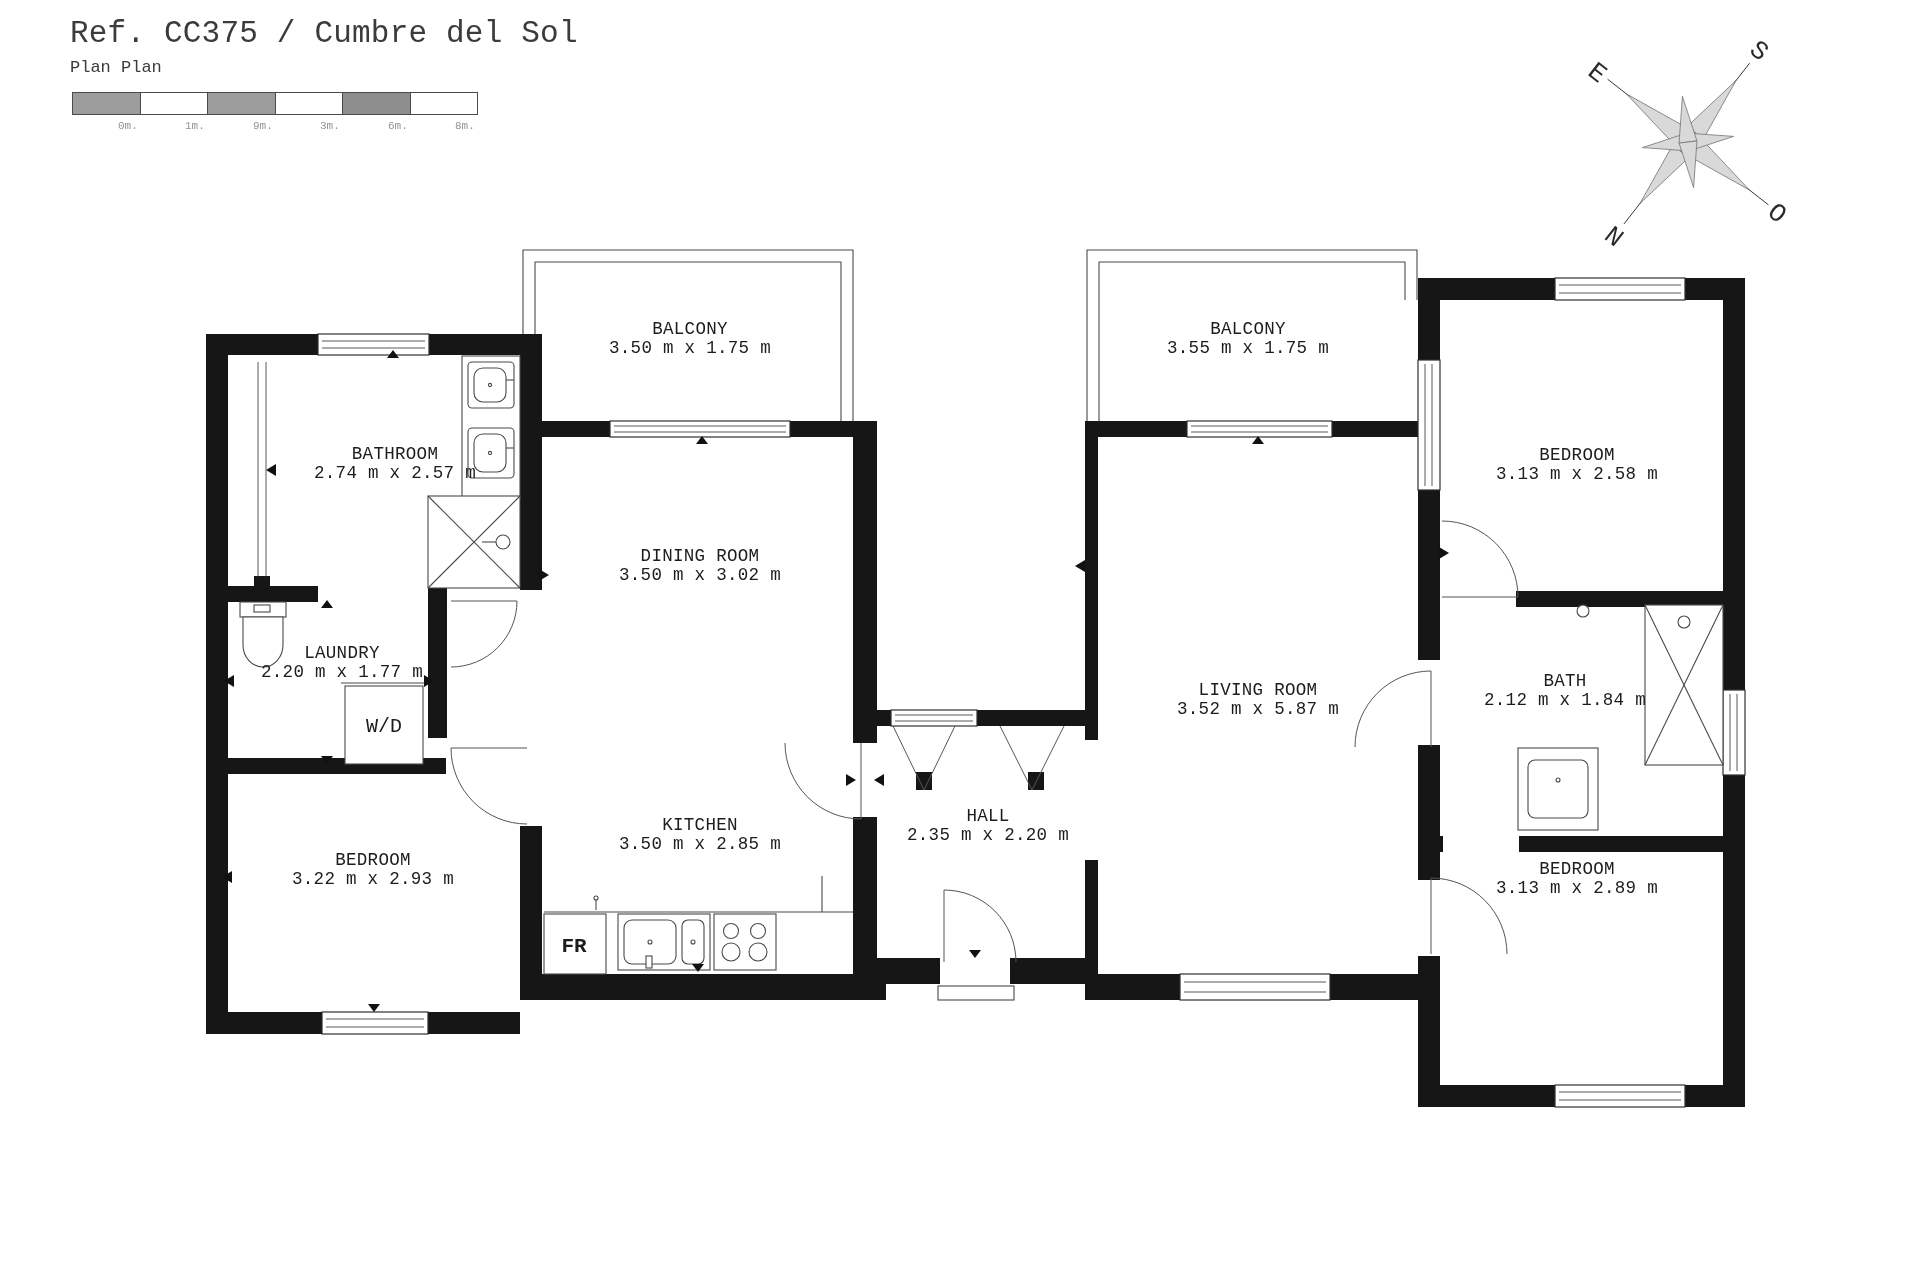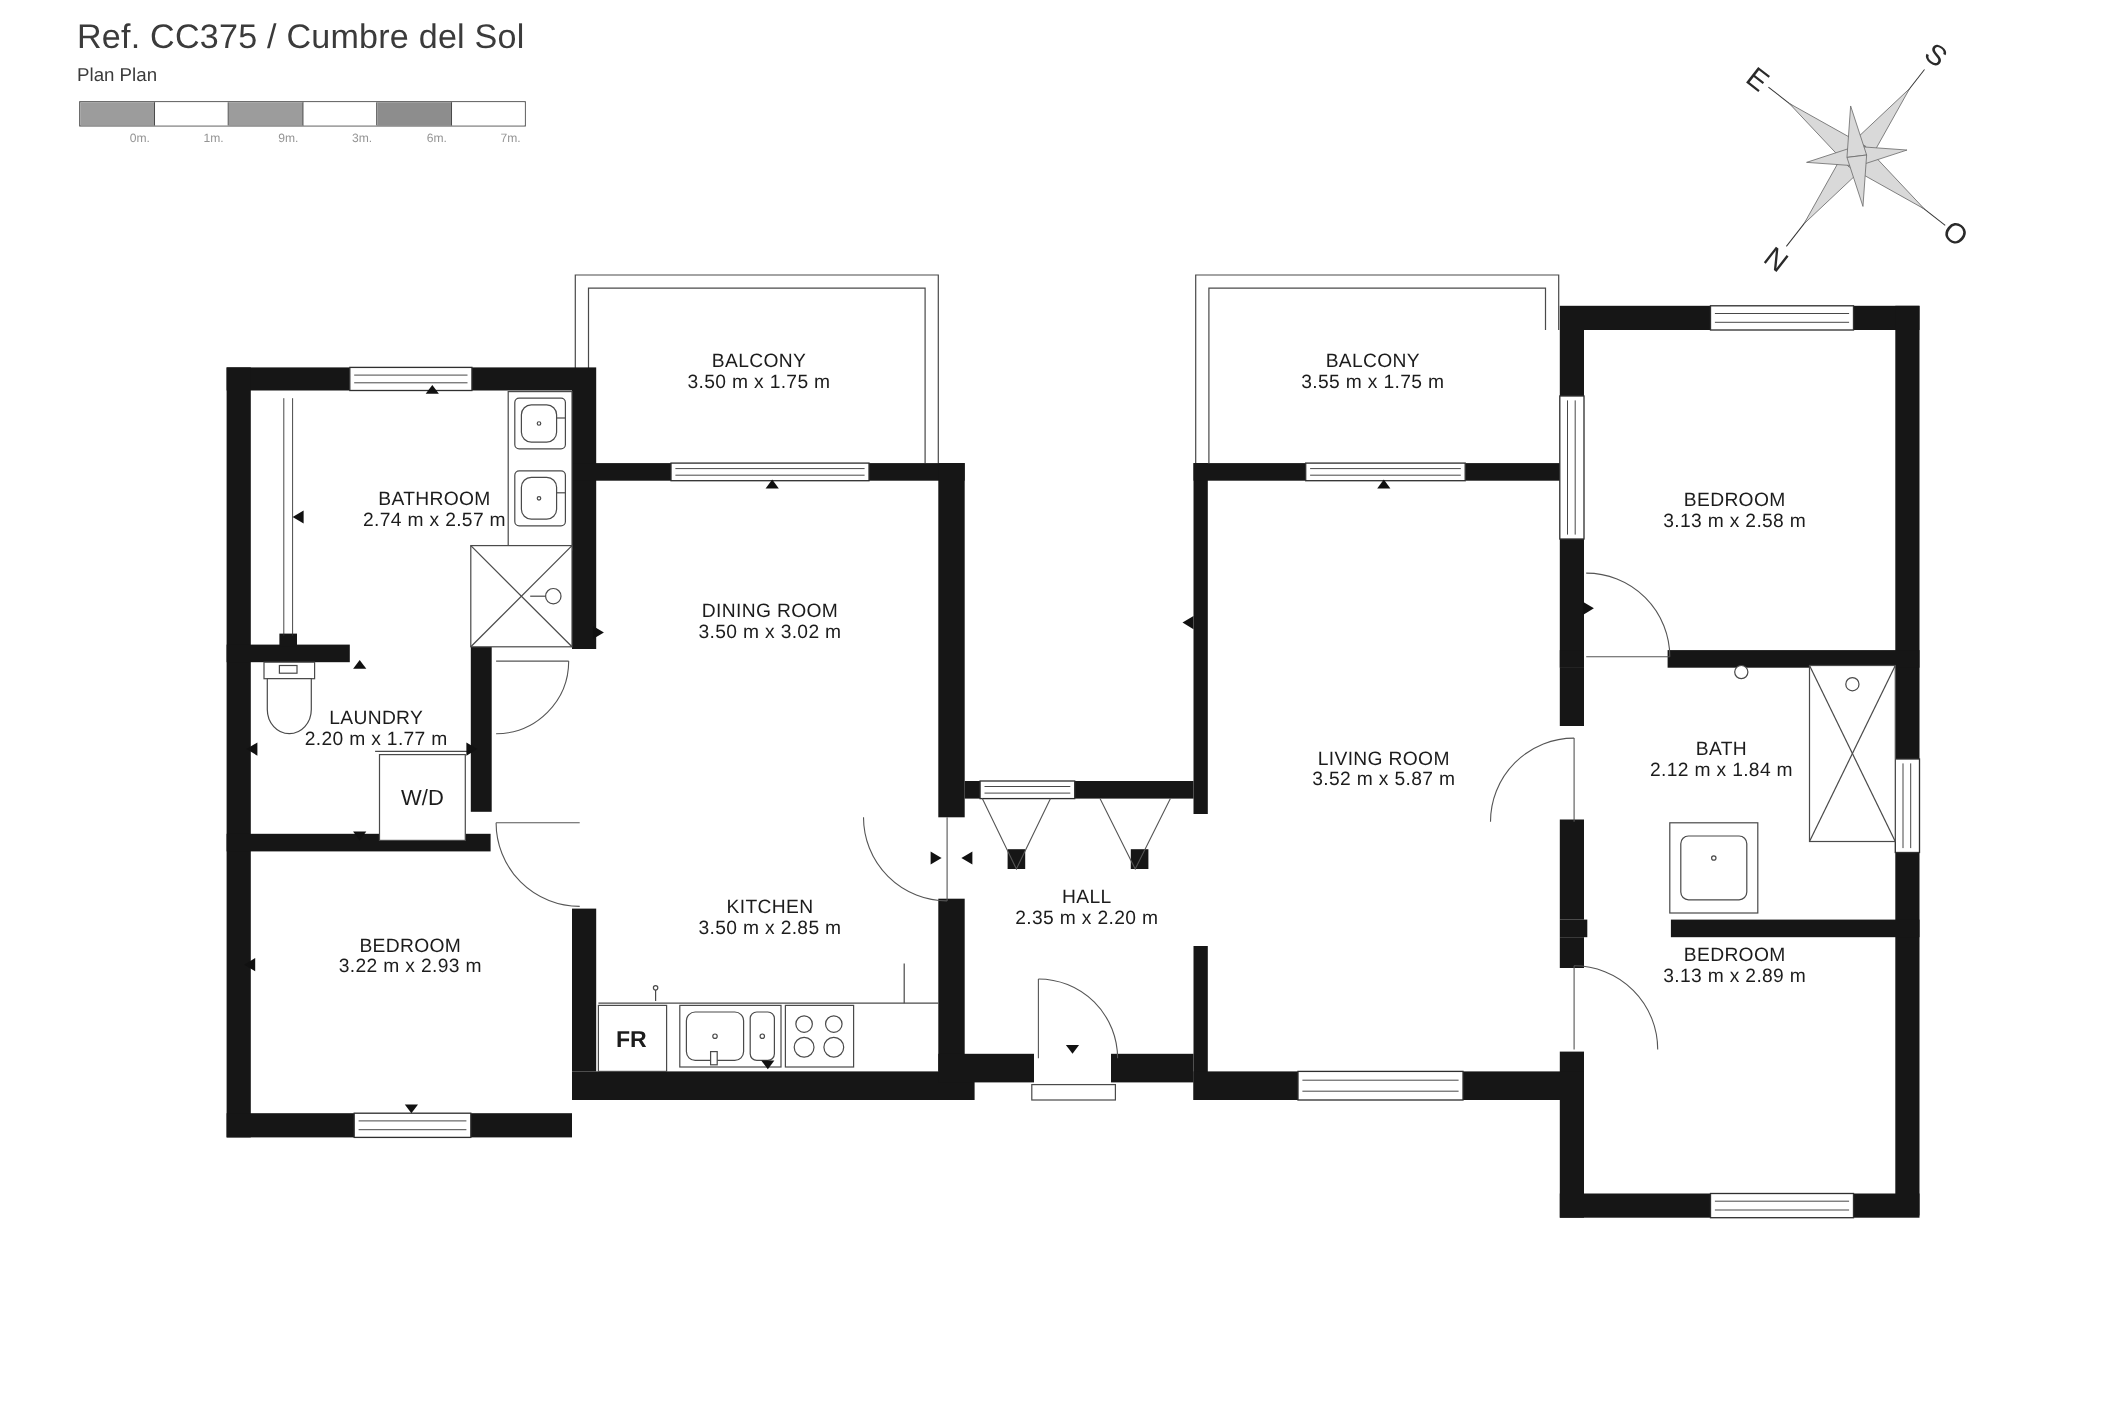--- a/index.html
+++ b/index.html
@@ -1,17 +1,17 @@
 <!DOCTYPE html>
 <html><head>
 <meta charset="utf-8">
 <style>
   html,body{margin:0;padding:0;background:#ffffff;}
   .canvas{position:relative;width:1920px;height:1280px;background:#ffffff;
-          font-family:Liberation Sans, sans-serif;overflow:hidden;}
+          font-family:Liberation Mono, monospace;overflow:hidden;}
   .hdr{position:absolute;left:70px;top:16px;color:#3b3b3b;}
   .hdr-title{font-size:31px;letter-spacing:0.2px;}
   .hdr-sub{font-size:17px;margin-top:7px;}
   .scalebar{position:absolute;left:72px;top:92px;width:406px;}
   .segs{display:flex;height:23px;border:1px solid #4a4a4a;box-sizing:border-box;}
   .seg{flex:1 1 0;border-right:1px solid #4a4a4a;}
   .seg:last-child{border-right:none;}
   .seg.g{background:#9c9c9c;}
   .seg.w{background:#ffffff;}
   .seg.gd{background:#8d8d8d;}
@@ -48,21 +48,21 @@
       <div class="seg w"></div>
       <div class="seg gd"></div>
       <div class="seg w"></div>
     </div>
     <div class="slabels">
       <span style="left:1px">0m.</span>
       <span style="left:68px">1m.</span>
       <span style="left:136px">9m.</span>
       <span style="left:203px">3m.</span>
       <span style="left:271px">6m.</span>
-      <span style="left:338px">7m.</span>
+      <span style="left:338px">8m.</span>
     </div>
   </div>
 
   <svg width="1920" height="1280" viewBox="0 0 1920 1280">
 
     <g transform="translate(1688,142) rotate(38)">
       <line x1="0" y1="-100" x2="0" y2="104" stroke="#333" stroke-width="0.9"></line>
       <line x1="-102" y1="0" x2="102" y2="0" stroke="#333" stroke-width="0.9"></line>
       <g fill="#d9d9d9" stroke="#6b6b6b" stroke-width="0.7">
         <path d="M 0,-78 L 12,0 L -12,0 Z"></path>

